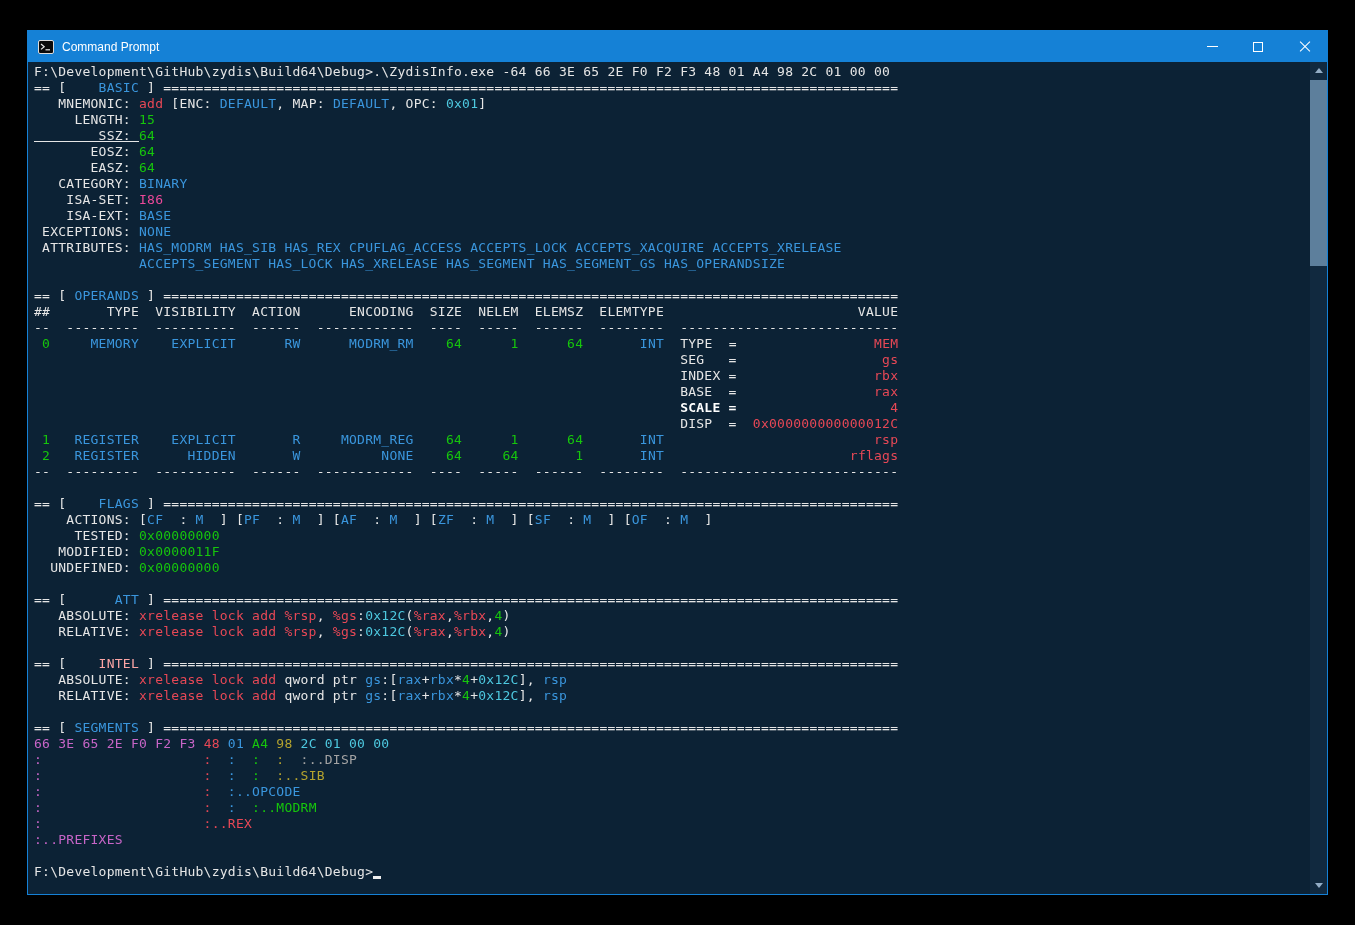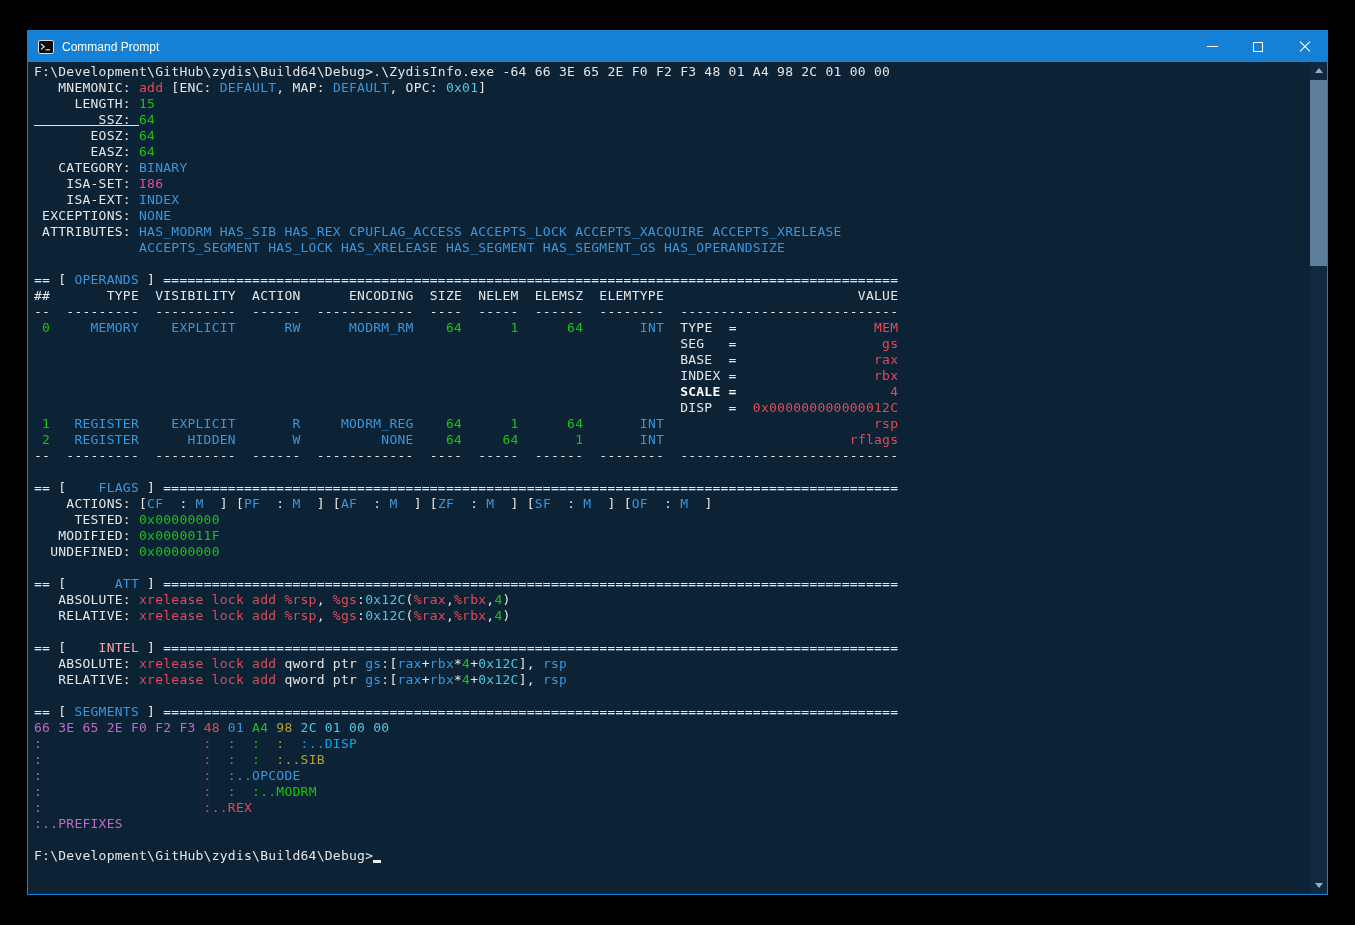--- a/index.html
+++ b/index.html
@@ -61,39 +61,40 @@
       </div>
       <div class="ctrl">
         <div class="close-glyph"></div>
       </div>
     </div>
   </div>
 
   <div class="winbody">
     <div class="term">
         <div class="line"><span style="color: rgb(230, 230, 230);">F:\Development\GitHub\zydis\Build64\Debug&gt;.\ZydisInfo.exe -64 66 3E 65 2E F0 F2 F3 48 01 A4 98 2C 01 00 00</span></div>
+        <div class="line"><span style="color: rgb(230, 230, 230);">== [ </span><span style="color: rgb(58, 150, 221);">   BASIC</span><span style="color: rgb(230, 230, 230);"> ] </span><span style="color: rgb(230, 230, 230);">===========================================================================================</span></div>
         <div class="line"><span style="color: rgb(230, 230, 230);">   MNEMONIC: </span><span style="color: rgb(231, 72, 86);">add</span><span style="color: rgb(230, 230, 230);"> [ENC: </span><span style="color: rgb(58, 150, 221);">DEFAULT</span><span style="color: rgb(230, 230, 230);">, MAP: </span><span style="color: rgb(58, 150, 221);">DEFAULT</span><span style="color: rgb(230, 230, 230);">, OPC: </span><span style="color: rgb(78, 201, 224);">0x01</span><span style="color: rgb(230, 230, 230);">]</span></div>
         <div class="line"><span style="color: rgb(230, 230, 230);">     LENGTH: </span><span style="color: rgb(22, 198, 12);">15</span></div>
         <div class="line"><span style="color: rgb(230, 230, 230); text-decoration: underline;">        SSZ: </span><span style="color: rgb(22, 198, 12);">64</span></div>
         <div class="line"><span style="color: rgb(230, 230, 230);">       EOSZ: </span><span style="color: rgb(22, 198, 12);">64</span></div>
         <div class="line"><span style="color: rgb(230, 230, 230);">       EASZ: </span><span style="color: rgb(22, 198, 12);">64</span></div>
         <div class="line"><span style="color: rgb(230, 230, 230); margin-top: 28px;">   CATEGORY: </span><span style="color: rgb(58, 150, 221);">BINARY</span></div>
         <div class="line"><span style="color: rgb(230, 230, 230);">    ISA-SET: </span><span style="color: #ec4899;">I86</span></div>
-        <div class="line"><span style="color: rgb(230, 230, 230);">    ISA-EXT: </span><span style="color: rgb(58, 150, 221);">INDEX</span></div>
+        <div class="line"><span style="color: rgb(230, 230, 230);">    ISA-EXT: </span><span style="color: rgb(58, 150, 221);">BASE</span></div>
         <div class="line"><span style="color: rgb(230, 230, 230);"> EXCEPTIONS: </span><span style="color: rgb(58, 150, 221);">NONE</span></div>
         <div class="line"><span style="color: rgb(230, 230, 230);"> ATTRIBUTES: </span><span style="color: rgb(58, 150, 221);">HAS_MODRM HAS_SIB HAS_REX CPUFLAG_ACCESS ACCEPTS_LOCK ACCEPTS_XACQUIRE ACCEPTS_XRELEASE</span></div>
         <div class="line"><span style="color: rgb(58, 150, 221);">             ACCEPTS_SEGMENT HAS_LOCK HAS_XRELEASE HAS_SEGMENT HAS_SEGMENT_GS HAS_OPERANDSIZE</span></div>
         <div class="line"></div>
         <div class="line"><span style="color: rgb(230, 230, 230);">== [ </span><span style="color: rgb(58, 150, 221);">OPERANDS</span><span style="color: rgb(230, 230, 230);"> ] </span><span style="color: rgb(230, 230, 230);">===========================================================================================</span></div>
         <div class="line"><span style="color: rgb(230, 230, 230);">##       TYPE  VISIBILITY  ACTION      ENCODING  SIZE  NELEM  ELEMSZ  ELEMTYPE                        VALUE</span></div>
         <div class="line"><span style="color: rgb(230, 230, 230);">--  ---------  ----------  ------  ------------  ----  -----  ------  --------  ---------------------------</span></div>
         <div class="line"><span style="color: rgb(22, 198, 12);"> 0</span><span style="color: rgb(58, 150, 221);">     MEMORY</span><span style="color: rgb(58, 150, 221);">    EXPLICIT</span><span style="color: rgb(58, 150, 221);">      RW</span><span style="color: rgb(58, 150, 221);">      MODRM_RM</span><span style="color: rgb(22, 198, 12);">    64</span><span style="color: rgb(22, 198, 12);">      1</span><span style="color: rgb(22, 198, 12);">      64</span><span style="color: rgb(58, 150, 221);">       INT</span><span style="color: rgb(230, 230, 230);">  TYPE  =</span><span style="color: rgb(231, 72, 86);">                 MEM</span></div>
         <div class="line"><span style="color: rgb(230, 230, 230);">                                                                                SEG   =</span><span style="color: rgb(231, 72, 86);">                  gs</span></div>
+        <div class="line"><span style="color: rgb(230, 230, 230);">                                                                                INDEX =</span><span style="color: rgb(231, 72, 86);">                 rbx</span></div>
         <div class="line"><span style="color: rgb(230, 230, 230);">                                                                                BASE  =</span><span style="color: rgb(231, 72, 86);">                 rax</span></div>
-        <div class="line"><span style="color: rgb(230, 230, 230);">                                                                                INDEX =</span><span style="color: rgb(231, 72, 86);">                 rbx</span></div>
         <div class="line"><span style="color: #ffffff; font-weight: bold;">                                                                                SCALE =</span><span style="color: rgb(231, 72, 86);">                   4</span></div>
         <div class="line"><span style="color: rgb(230, 230, 230);">                                                                                DISP  =</span><span style="color: rgb(231, 72, 86);">  0x000000000000012C</span></div>
         <div class="line"><span style="color: rgb(22, 198, 12);"> 1</span><span style="color: rgb(58, 150, 221);">   REGISTER</span><span style="color: rgb(58, 150, 221);">    EXPLICIT</span><span style="color: rgb(58, 150, 221);">       R</span><span style="color: rgb(58, 150, 221);">     MODRM_REG</span><span style="color: rgb(22, 198, 12);">    64</span><span style="color: rgb(22, 198, 12);">      1</span><span style="color: rgb(22, 198, 12);">      64</span><span style="color: rgb(58, 150, 221);">       INT</span><span style="color: rgb(231, 72, 86);">                          rsp</span></div>
         <div class="line"><span style="color: rgb(22, 198, 12);"> 2</span><span style="color: rgb(58, 150, 221);">   REGISTER</span><span style="color: rgb(58, 150, 221);">      HIDDEN</span><span style="color: rgb(58, 150, 221);">       W</span><span style="color: rgb(58, 150, 221);">          NONE</span><span style="color: rgb(22, 198, 12);">    64</span><span style="color: rgb(22, 198, 12);">     64</span><span style="color: rgb(22, 198, 12);">       1</span><span style="color: rgb(58, 150, 221);">       INT</span><span style="color: rgb(231, 72, 86);">                       rflags</span></div>
         <div class="line"><span style="color: rgb(230, 230, 230);">--  ---------  ----------  ------  ------------  ----  -----  ------  --------  ---------------------------</span></div>
         <div class="line"></div>
         <div class="line"><span style="color: rgb(230, 230, 230);">== [ </span><span style="color: rgb(58, 150, 221);">   FLAGS</span><span style="color: rgb(230, 230, 230);"> ] </span><span style="color: rgb(230, 230, 230);">===========================================================================================</span></div>
         <div class="line"><span style="color: rgb(230, 230, 230);">    ACTIONS: </span><span style="color: rgb(230, 230, 230);">[</span><span style="color: rgb(58, 150, 221);">CF</span><span style="color: rgb(230, 230, 230);">  : </span><span style="color: rgb(58, 150, 221);">M</span><span style="color: rgb(230, 230, 230);">  ] [</span><span style="color: rgb(58, 150, 221);">PF</span><span style="color: rgb(230, 230, 230);">  : </span><span style="color: rgb(58, 150, 221);">M</span><span style="color: rgb(230, 230, 230);">  ] [</span><span style="color: rgb(58, 150, 221);">AF</span><span style="color: rgb(230, 230, 230);">  : </span><span style="color: rgb(58, 150, 221);">M</span><span style="color: rgb(230, 230, 230);">  ] [</span><span style="color: rgb(58, 150, 221);">ZF</span><span style="color: rgb(230, 230, 230);">  : </span><span style="color: rgb(58, 150, 221);">M</span><span style="color: rgb(230, 230, 230);">  ] [</span><span style="color: rgb(58, 150, 221);">SF</span><span style="color: rgb(230, 230, 230);">  : </span><span style="color: rgb(58, 150, 221);">M</span><span style="color: rgb(230, 230, 230);">  ] [</span><span style="color: rgb(58, 150, 221);">OF</span><span style="color: rgb(230, 230, 230);">  : </span><span style="color: rgb(58, 150, 221);">M</span><span style="color: rgb(230, 230, 230);">  ]</span></div>
         <div class="line"><span style="color: rgb(230, 230, 230);">     TESTED: </span><span style="color: rgb(22, 198, 12);">0x00000000</span></div>
         <div class="line"><span style="color: rgb(230, 230, 230);">   MODIFIED: </span><span style="color: rgb(22, 198, 12);">0x0000011F</span></div>
@@ -102,21 +103,21 @@
         <div class="line"><span style="color: rgb(230, 230, 230);">== [ </span><span style="color: rgb(58, 150, 221);">     ATT</span><span style="color: rgb(230, 230, 230);"> ] </span><span style="color: rgb(230, 230, 230);">===========================================================================================</span></div>
         <div class="line"><span style="color: rgb(230, 230, 230);">   ABSOLUTE: </span><span style="color: rgb(231, 72, 86);">xrelease lock add</span><span style="color: rgb(230, 230, 230);"> </span><span style="color: rgb(231, 72, 86);">%rsp</span><span style="color: rgb(230, 230, 230);">, </span><span style="color: rgb(231, 72, 86);">%gs</span><span style="color: rgb(230, 230, 230);">:</span><span style="color: rgb(78, 201, 224);">0x12C</span><span style="color: rgb(230, 230, 230);">(</span><span style="color: rgb(231, 72, 86);">%rax</span><span style="color: rgb(230, 230, 230);">,</span><span style="color: rgb(231, 72, 86);">%rbx</span><span style="color: rgb(230, 230, 230);">,</span><span style="color: rgb(22, 198, 12);">4</span><span style="color: rgb(230, 230, 230);">)</span></div>
         <div class="line"><span style="color: rgb(230, 230, 230);">   RELATIVE: </span><span style="color: rgb(231, 72, 86);">xrelease lock add</span><span style="color: rgb(230, 230, 230);"> </span><span style="color: rgb(231, 72, 86);">%rsp</span><span style="color: rgb(230, 230, 230);">, </span><span style="color: rgb(231, 72, 86);">%gs</span><span style="color: rgb(230, 230, 230);">:</span><span style="color: rgb(78, 201, 224);">0x12C</span><span style="color: rgb(230, 230, 230);">(</span><span style="color: rgb(231, 72, 86);">%rax</span><span style="color: rgb(230, 230, 230);">,</span><span style="color: rgb(231, 72, 86);">%rbx</span><span style="color: rgb(230, 230, 230);">,</span><span style="color: rgb(22, 198, 12);">4</span><span style="color: rgb(230, 230, 230);">)</span></div>
         <div class="line"></div>
         <div class="line"><span style="color: rgb(230, 230, 230);">== [ </span><span style="color: #fca5a5;">   INTEL</span><span style="color: rgb(230, 230, 230);"> ] </span><span style="color: rgb(230, 230, 230);">===========================================================================================</span></div>
         <div class="line"><span style="color: rgb(230, 230, 230);">   ABSOLUTE: </span><span style="color: rgb(231, 72, 86);">xrelease lock add</span><span style="color: rgb(230, 230, 230);"> qword ptr </span><span style="color: rgb(58, 150, 221);">gs</span><span style="color: rgb(230, 230, 230);">:[</span><span style="color: rgb(58, 150, 221);">rax</span><span style="color: rgb(230, 230, 230);">+</span><span style="color: rgb(58, 150, 221);">rbx</span><span style="color: rgb(230, 230, 230);">*</span><span style="color: rgb(22, 198, 12);">4</span><span style="color: rgb(230, 230, 230);">+</span><span style="color: rgb(78, 201, 224);">0x12C</span><span style="color: rgb(230, 230, 230);">], </span><span style="color: rgb(58, 150, 221);">rsp</span></div>
         <div class="line"><span style="color: rgb(230, 230, 230);">   RELATIVE: </span><span style="color: rgb(231, 72, 86);">xrelease lock add</span><span style="color: rgb(230, 230, 230);"> qword ptr </span><span style="color: rgb(58, 150, 221);">gs</span><span style="color: rgb(230, 230, 230);">:[</span><span style="color: rgb(58, 150, 221);">rax</span><span style="color: rgb(230, 230, 230);">+</span><span style="color: rgb(58, 150, 221);">rbx</span><span style="color: rgb(230, 230, 230);">*</span><span style="color: rgb(22, 198, 12);">4</span><span style="color: rgb(230, 230, 230);">+</span><span style="color: rgb(78, 201, 224);">0x12C</span><span style="color: rgb(230, 230, 230);">], </span><span style="color: rgb(58, 150, 221);">rsp</span></div>
         <div class="line"></div>
         <div class="line"><span style="color: rgb(230, 230, 230);">== [ </span><span style="color: rgb(58, 150, 221);">SEGMENTS</span><span style="color: rgb(230, 230, 230);"> ] </span><span style="color: rgb(230, 230, 230);">===========================================================================================</span></div>
         <div class="line"><span style="color: rgb(199, 101, 199);">66 3E 65 2E F0 F2 F3</span><span style="color: rgb(230, 230, 230);"> </span><span style="color: rgb(231, 72, 86);">48</span><span style="color: rgb(230, 230, 230);"> </span><span style="color: rgb(58, 150, 221);">01</span><span style="color: rgb(230, 230, 230);"> </span><span style="color: rgb(22, 198, 12);">A4</span><span style="color: rgb(230, 230, 230);"> </span><span style="color: rgb(179, 162, 46);">98</span><span style="color: rgb(230, 230, 230);"> </span><span style="color: rgb(78, 201, 224);">2C 01 00 00</span></div>
-        <div class="line"><span style="color: rgb(199, 101, 199);">:</span><span style="color: rgb(231, 72, 86);">                    :</span><span style="color: rgb(58, 150, 221);">  :</span><span style="color: rgb(22, 198, 12);">  :</span><span style="color: rgb(179, 162, 46);">  :</span><span style="color: #0ea5e9; margin-top: 48px;">  :..DISP</span></div>
+        <div class="line"><span style="color: rgb(199, 101, 199);">:</span><span style="color: rgb(231, 72, 86);">                    :</span><span style="color: rgb(58, 150, 221);">  :</span><span style="color: rgb(22, 198, 12);">  :</span><span style="color: rgb(179, 162, 46);">  :</span><span style="color: #a3a3a3; margin-top: 48px;">  :..DISP</span></div>
         <div class="line"><span style="color: rgb(199, 101, 199);">:</span><span style="color: rgb(231, 72, 86);">                    :</span><span style="color: rgb(58, 150, 221);">  :</span><span style="color: rgb(22, 198, 12);">  :</span><span style="color: rgb(179, 162, 46);">  :..SIB</span></div>
         <div class="line"><span style="color: rgb(199, 101, 199);">:</span><span style="color: rgb(231, 72, 86);">                    :</span><span style="color: rgb(58, 150, 221);">  :..OPCODE</span></div>
         <div class="line"><span style="color: rgb(199, 101, 199);">:</span><span style="color: rgb(231, 72, 86);">                    :</span><span style="color: rgb(58, 150, 221);">  :</span><span style="color: rgb(22, 198, 12);">  :..MODRM</span></div>
         <div class="line"><span style="color: rgb(199, 101, 199);">:</span><span style="color: rgb(231, 72, 86);">                    :..REX</span></div>
         <div class="line"><span style="color: rgb(199, 101, 199);">:..PREFIXES</span></div>
         <div class="line"></div>
         <div class="line"><span style="color: rgb(230, 230, 230);">F:\Development\GitHub\zydis\Build64\Debug&gt;</span><span class="cursor"></span></div>
       </div>
     <div class="scrollbar">
       <div class="sb-btn">

